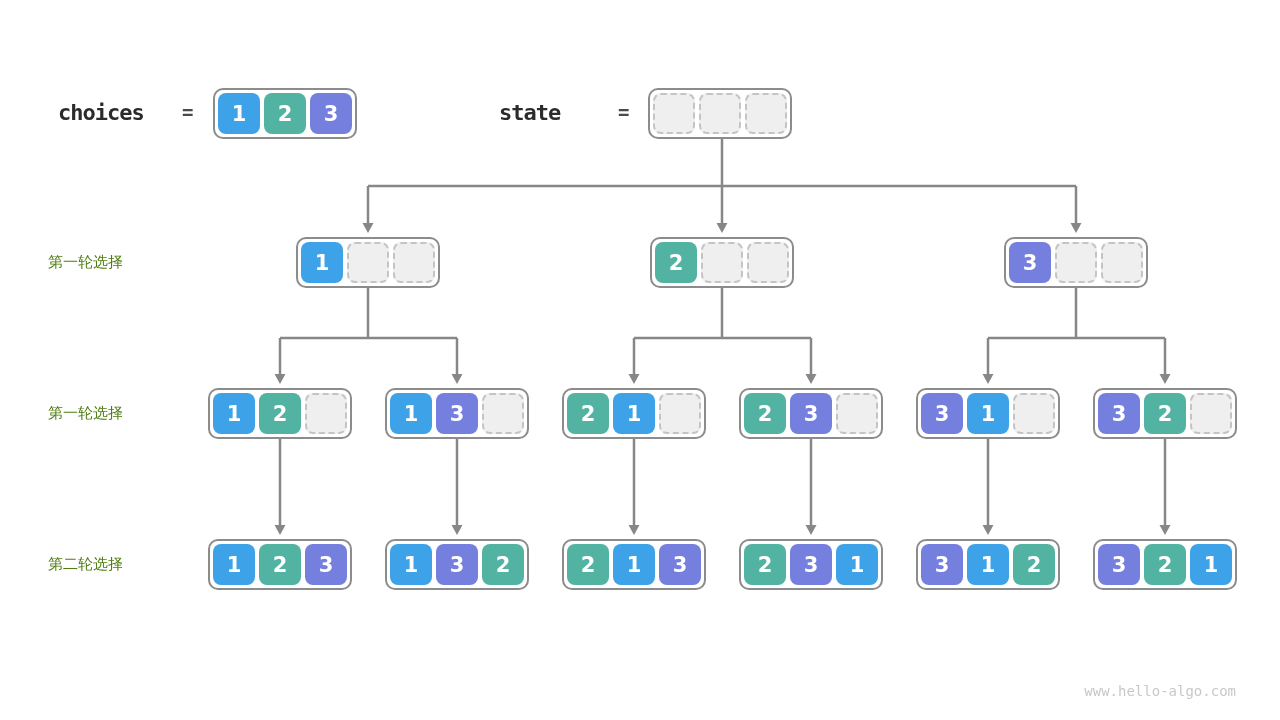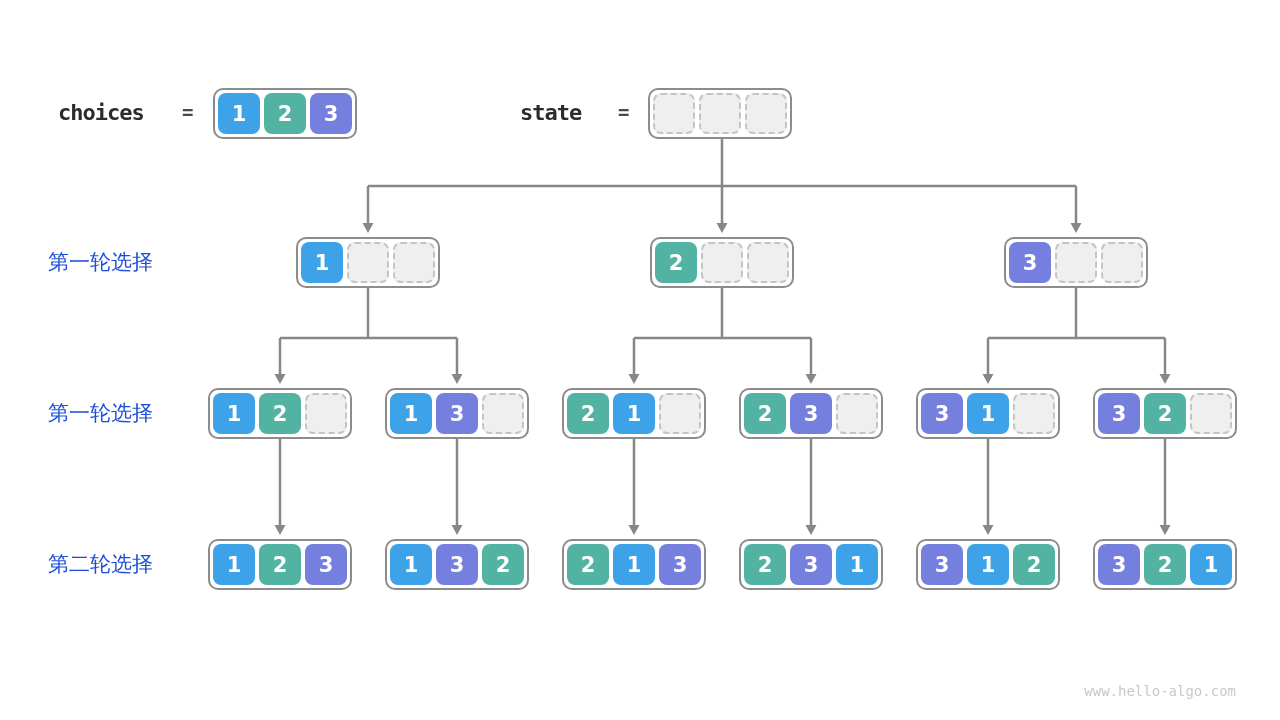--- a/index.html
+++ b/index.html
@@ -40,21 +40,21 @@
     box-sizing: border-box;
   }
   .cell.empty {
     background: #efefef;
     border: 2px dashed #c4c4c4;
   }
 
   .row-label {
     position: absolute; left: 48px;
     height: 30px; line-height: 30px;
-    font-size: 21px; color: #1d4ed8;
+    font-size: 15px; color: #4d7c0f;
   }
 
   .watermark {
     position: absolute; right: 48px; bottom: 21px;
     font-family: "DejaVu Sans Mono", "Liberation Mono", monospace;
     font-size: 14px; color: #c8c8c8; text-align: right;
   }
 </style>
 </head>
 <body>
@@ -104,21 +104,21 @@
   <div class="hdr-group" style="left:58px">
     <span class="hdr-label">choices</span>
   </div>
   <span class="equals" style="left:182px">=</span>
   <div class="array-node" style="left:213px; top:88px">
       <span class="cell" style="background: rgb(61, 162, 232);">1</span>
       <span class="cell" style="background: rgb(82, 179, 162);">2</span>
       <span class="cell" style="background: rgb(117, 127, 222);">3</span>
     </div>
 
-  <div class="hdr-group" style="left:520px">
+  <div class="hdr-group" style="left:499px">
     <span class="hdr-label">state</span>
   </div>
   <span class="equals" style="left:618px">=</span>
   <div class="array-node" style="left:648px; top:88px">
       <span class="cell empty"></span>
       <span class="cell empty"></span>
       <span class="cell empty"></span>
     </div>
 
   <div class="row-label" style="top:247px">第一轮选择</div>

